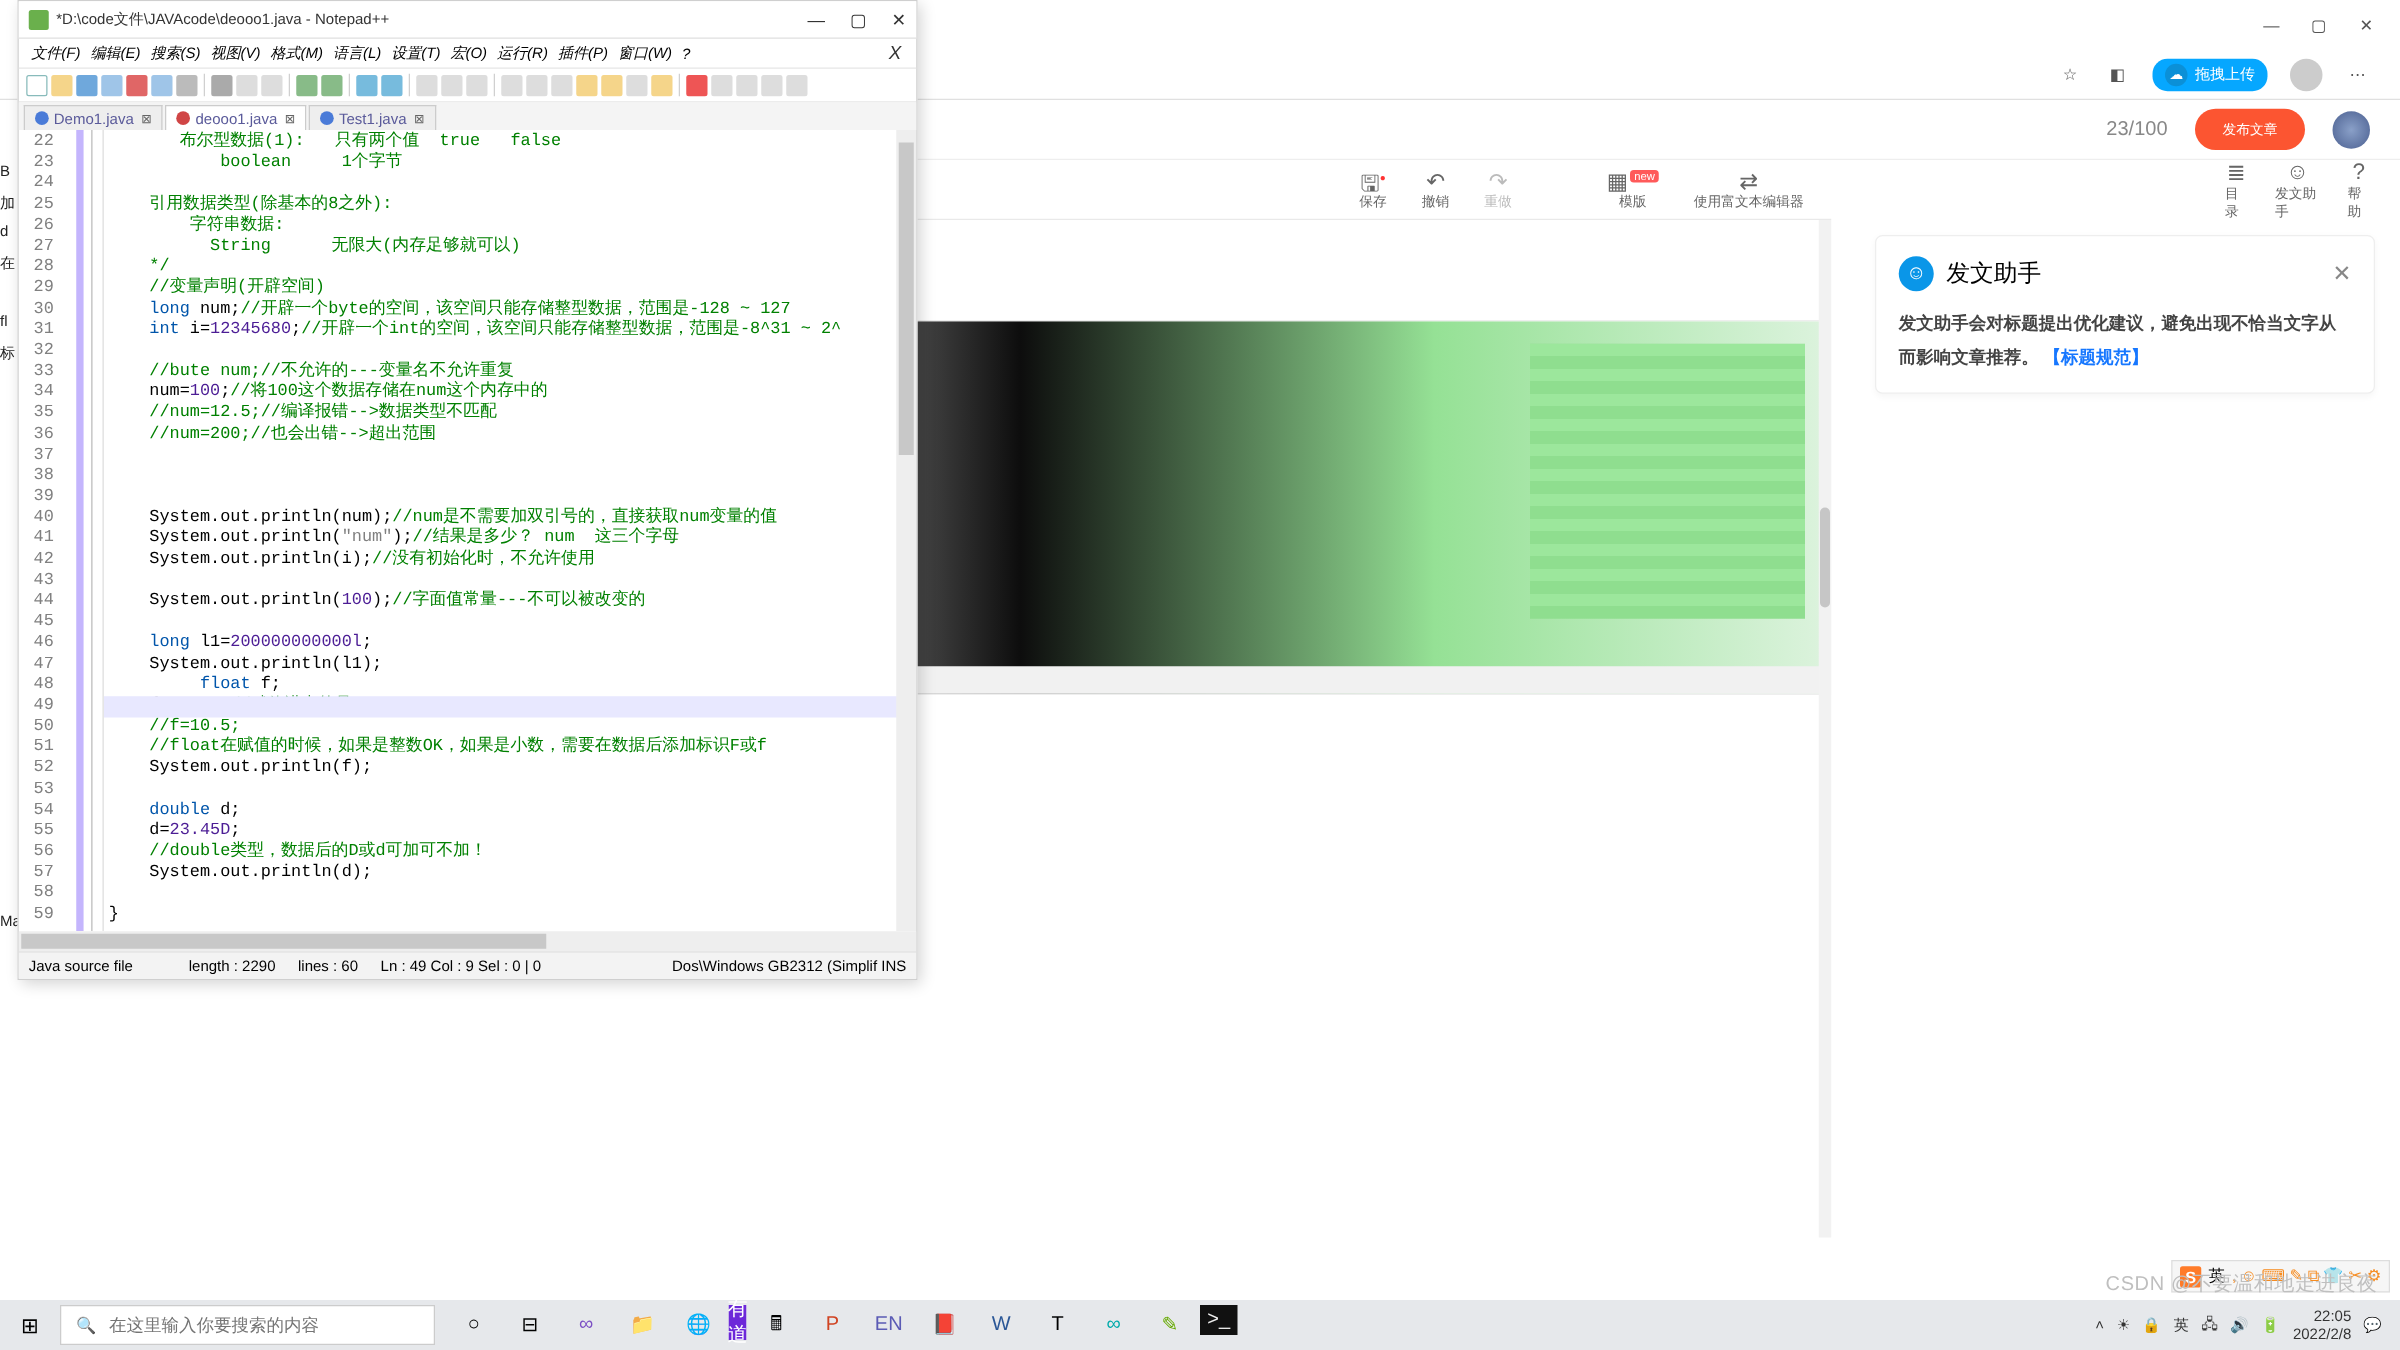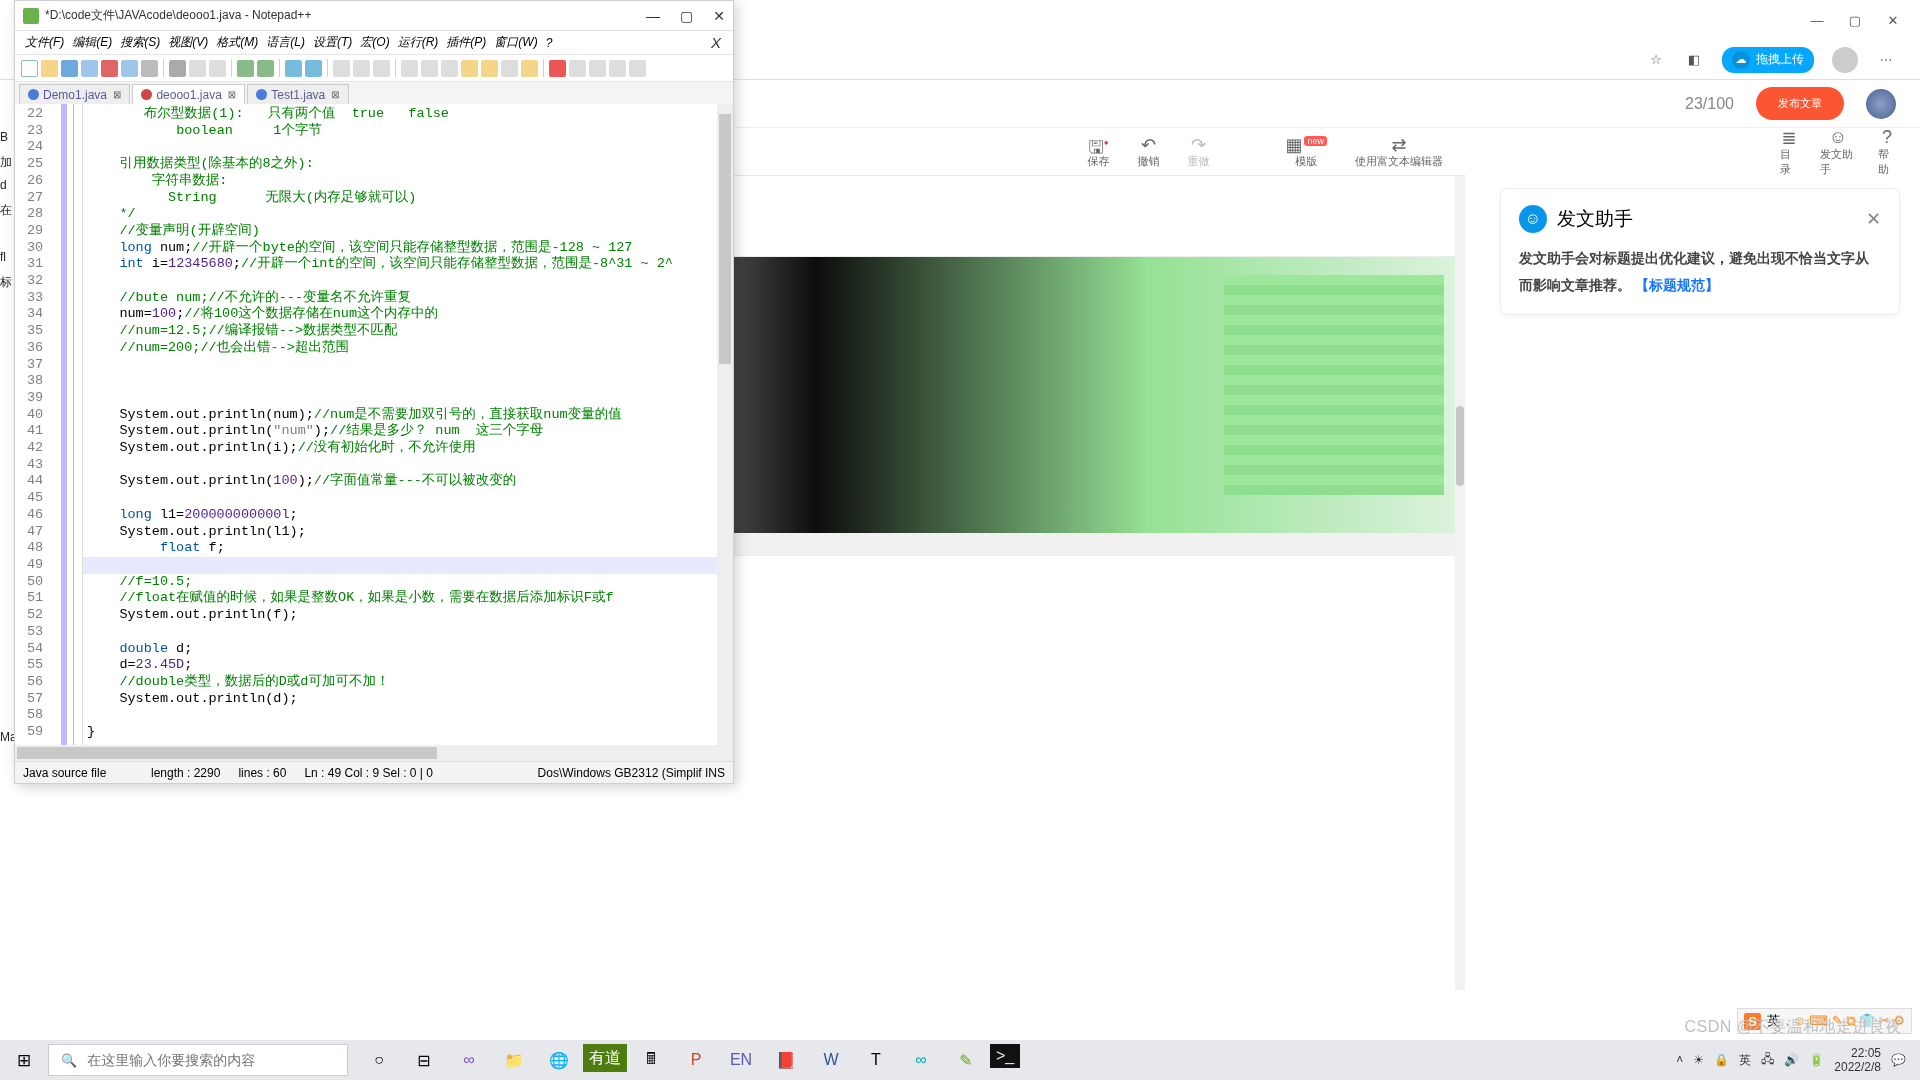--- a/index.html
+++ b/index.html
@@ -419,21 +419,21 @@
   <div class="tb-search">
     <span>🔍</span>
     <input style="border: none; outline: none; flex: 1 1 0%; font-size: 14px;" placeholder="在这里输入你要搜索的内容">
   </div>
   <div class="tb-icons">
     <div class="ap">○</div>
     <div class="ap">⊟</div>
     <div class="ap" style="color:#7b4fc4">∞</div>
     <div class="ap" style="color:#f5c242">📁</div>
     <div class="ap" style="color:#0d99d7">🌐</div>
-    <div class="ap" style="background:#4d7c0f;color:#fff;width:44px;height:28px;border-radius:0">有道</div>
+    <div class="ap" style="background:#6d28d9;color:#fff;width:14px;height:28px;border-radius:0">有道</div>
     <div class="ap">🖩</div>
     <div class="ap" style="color:#d04423">P</div>
     <div class="ap" style="color:#5b5bb5">EN</div>
     <div class="ap" style="color:#c32f2f">📕</div>
     <div class="ap" style="color:#2b5797">W</div>
     <div class="ap">T</div>
     <div class="ap" style="color:#0aa">∞</div>
     <div class="ap" style="color:#6a0">✎</div>
     <div class="ap" style="background:#111;color:#eee;width:30px;height:24px">&gt;_</div>
   </div>

